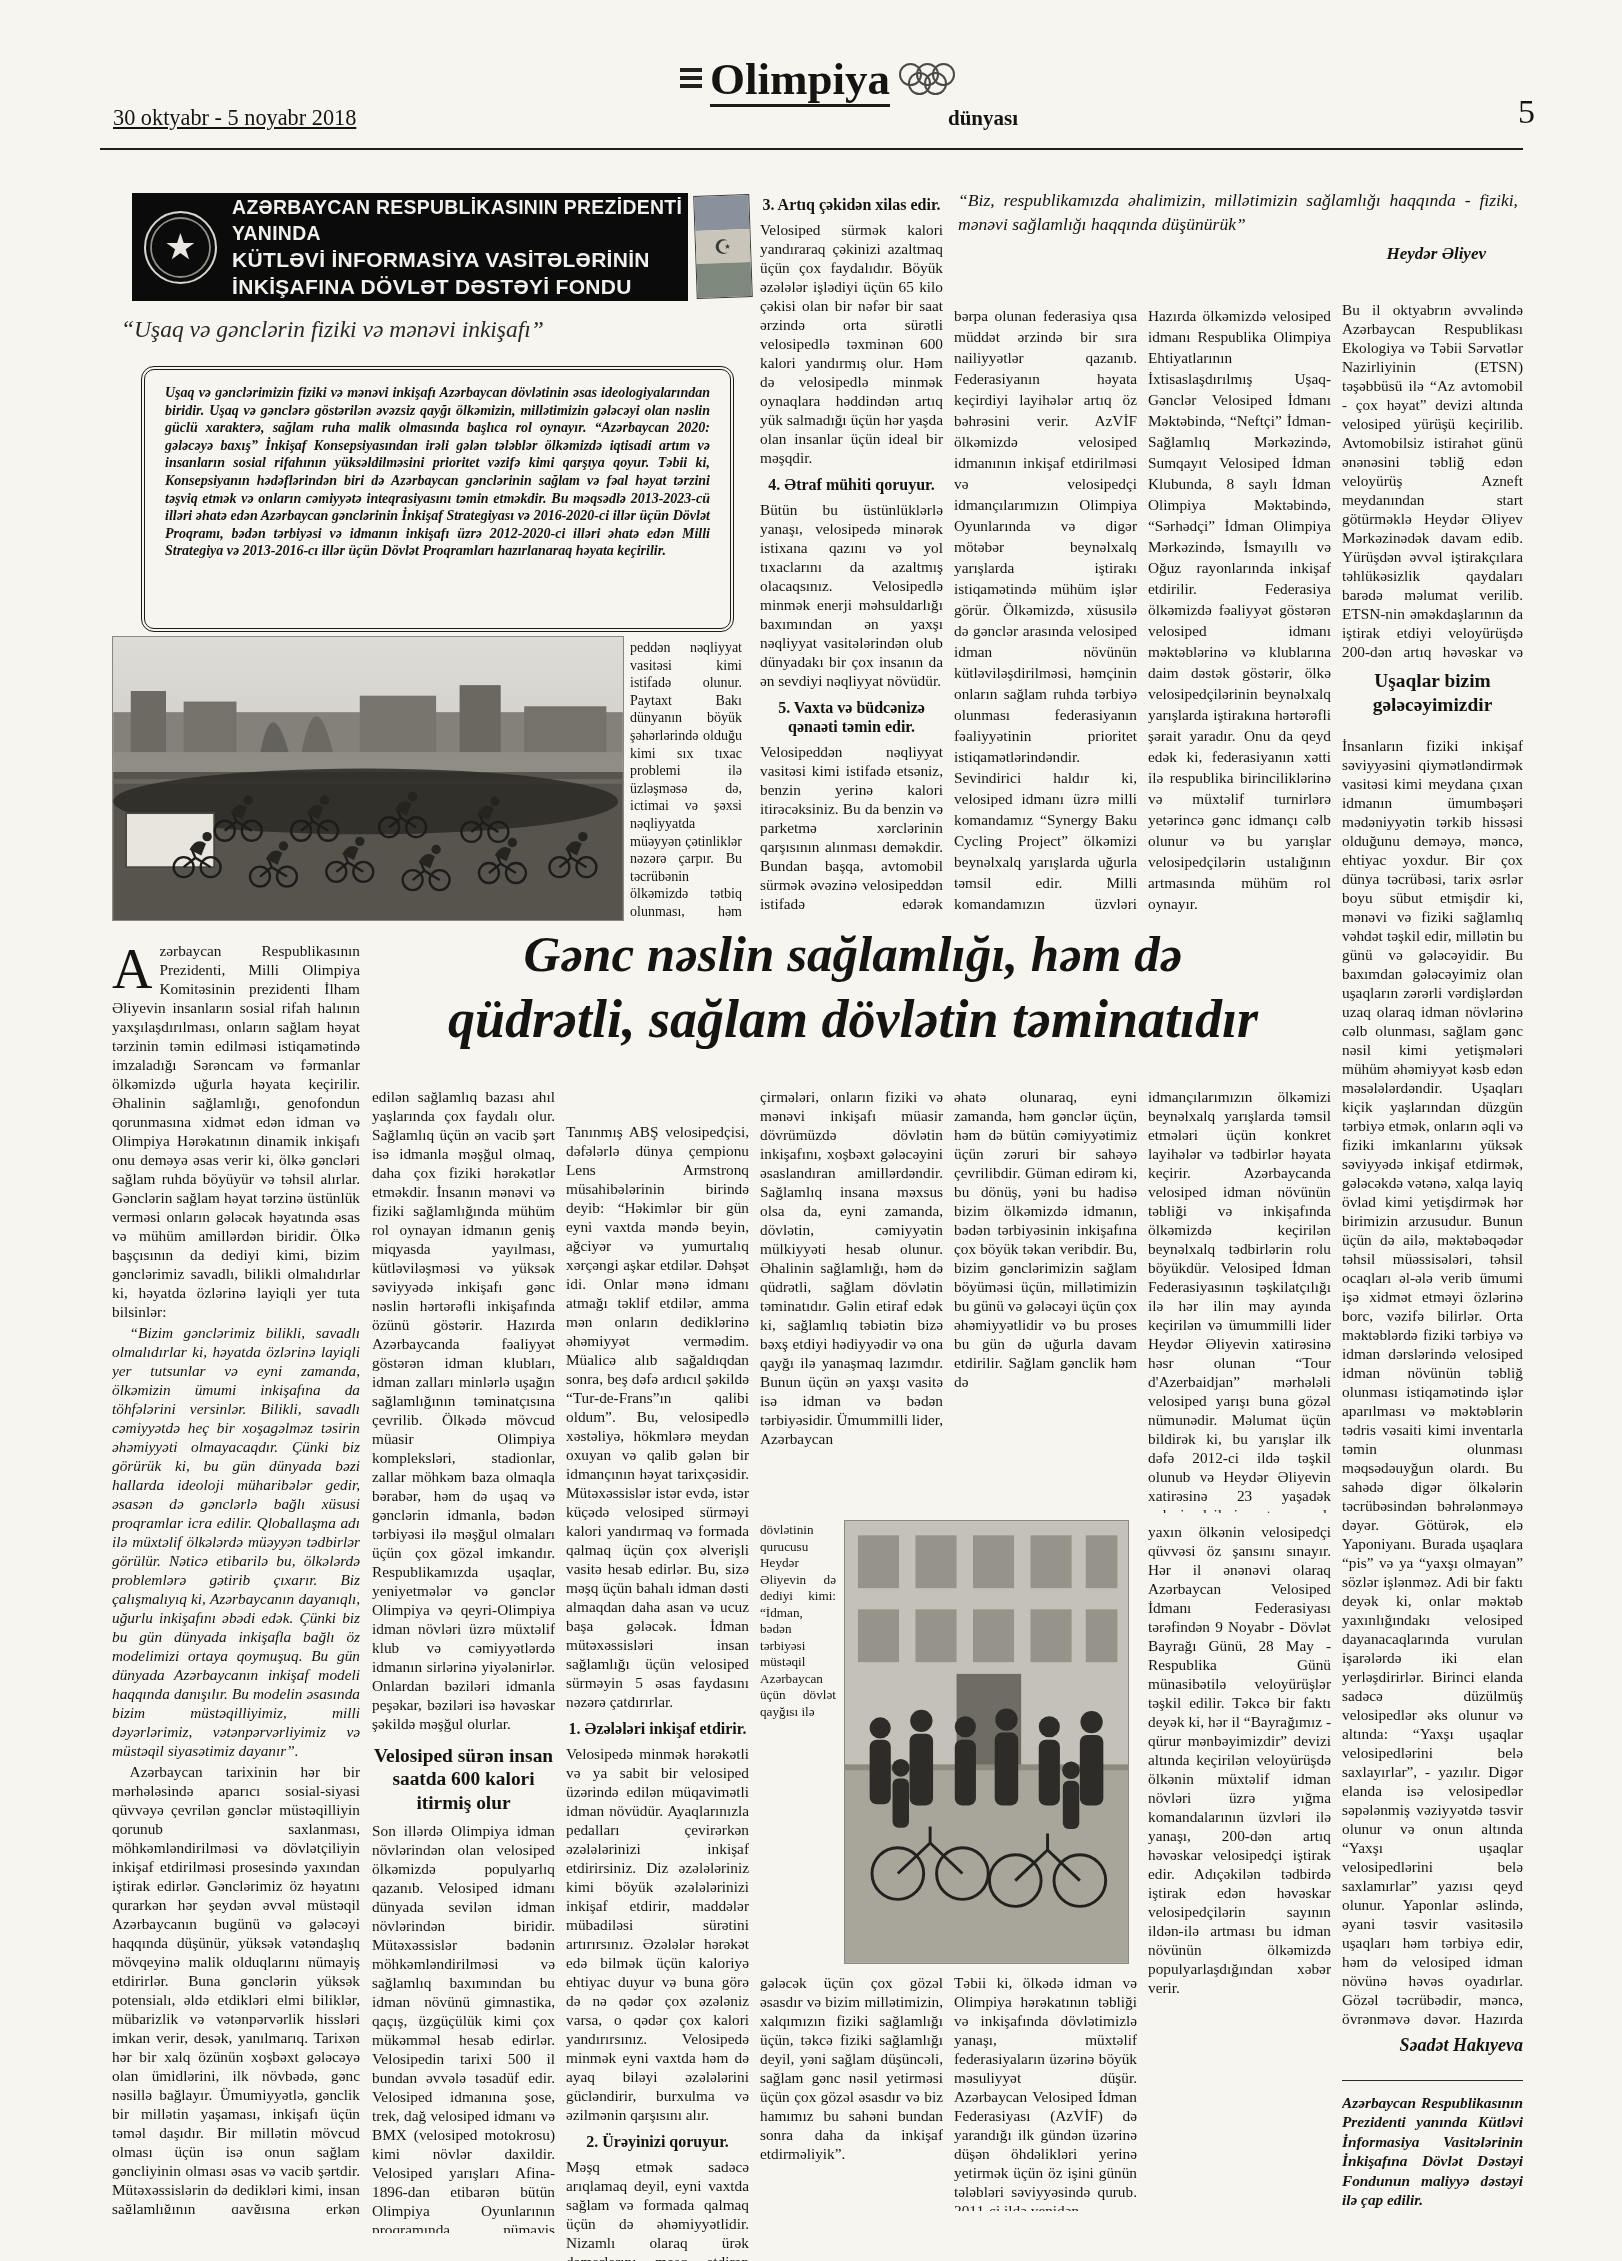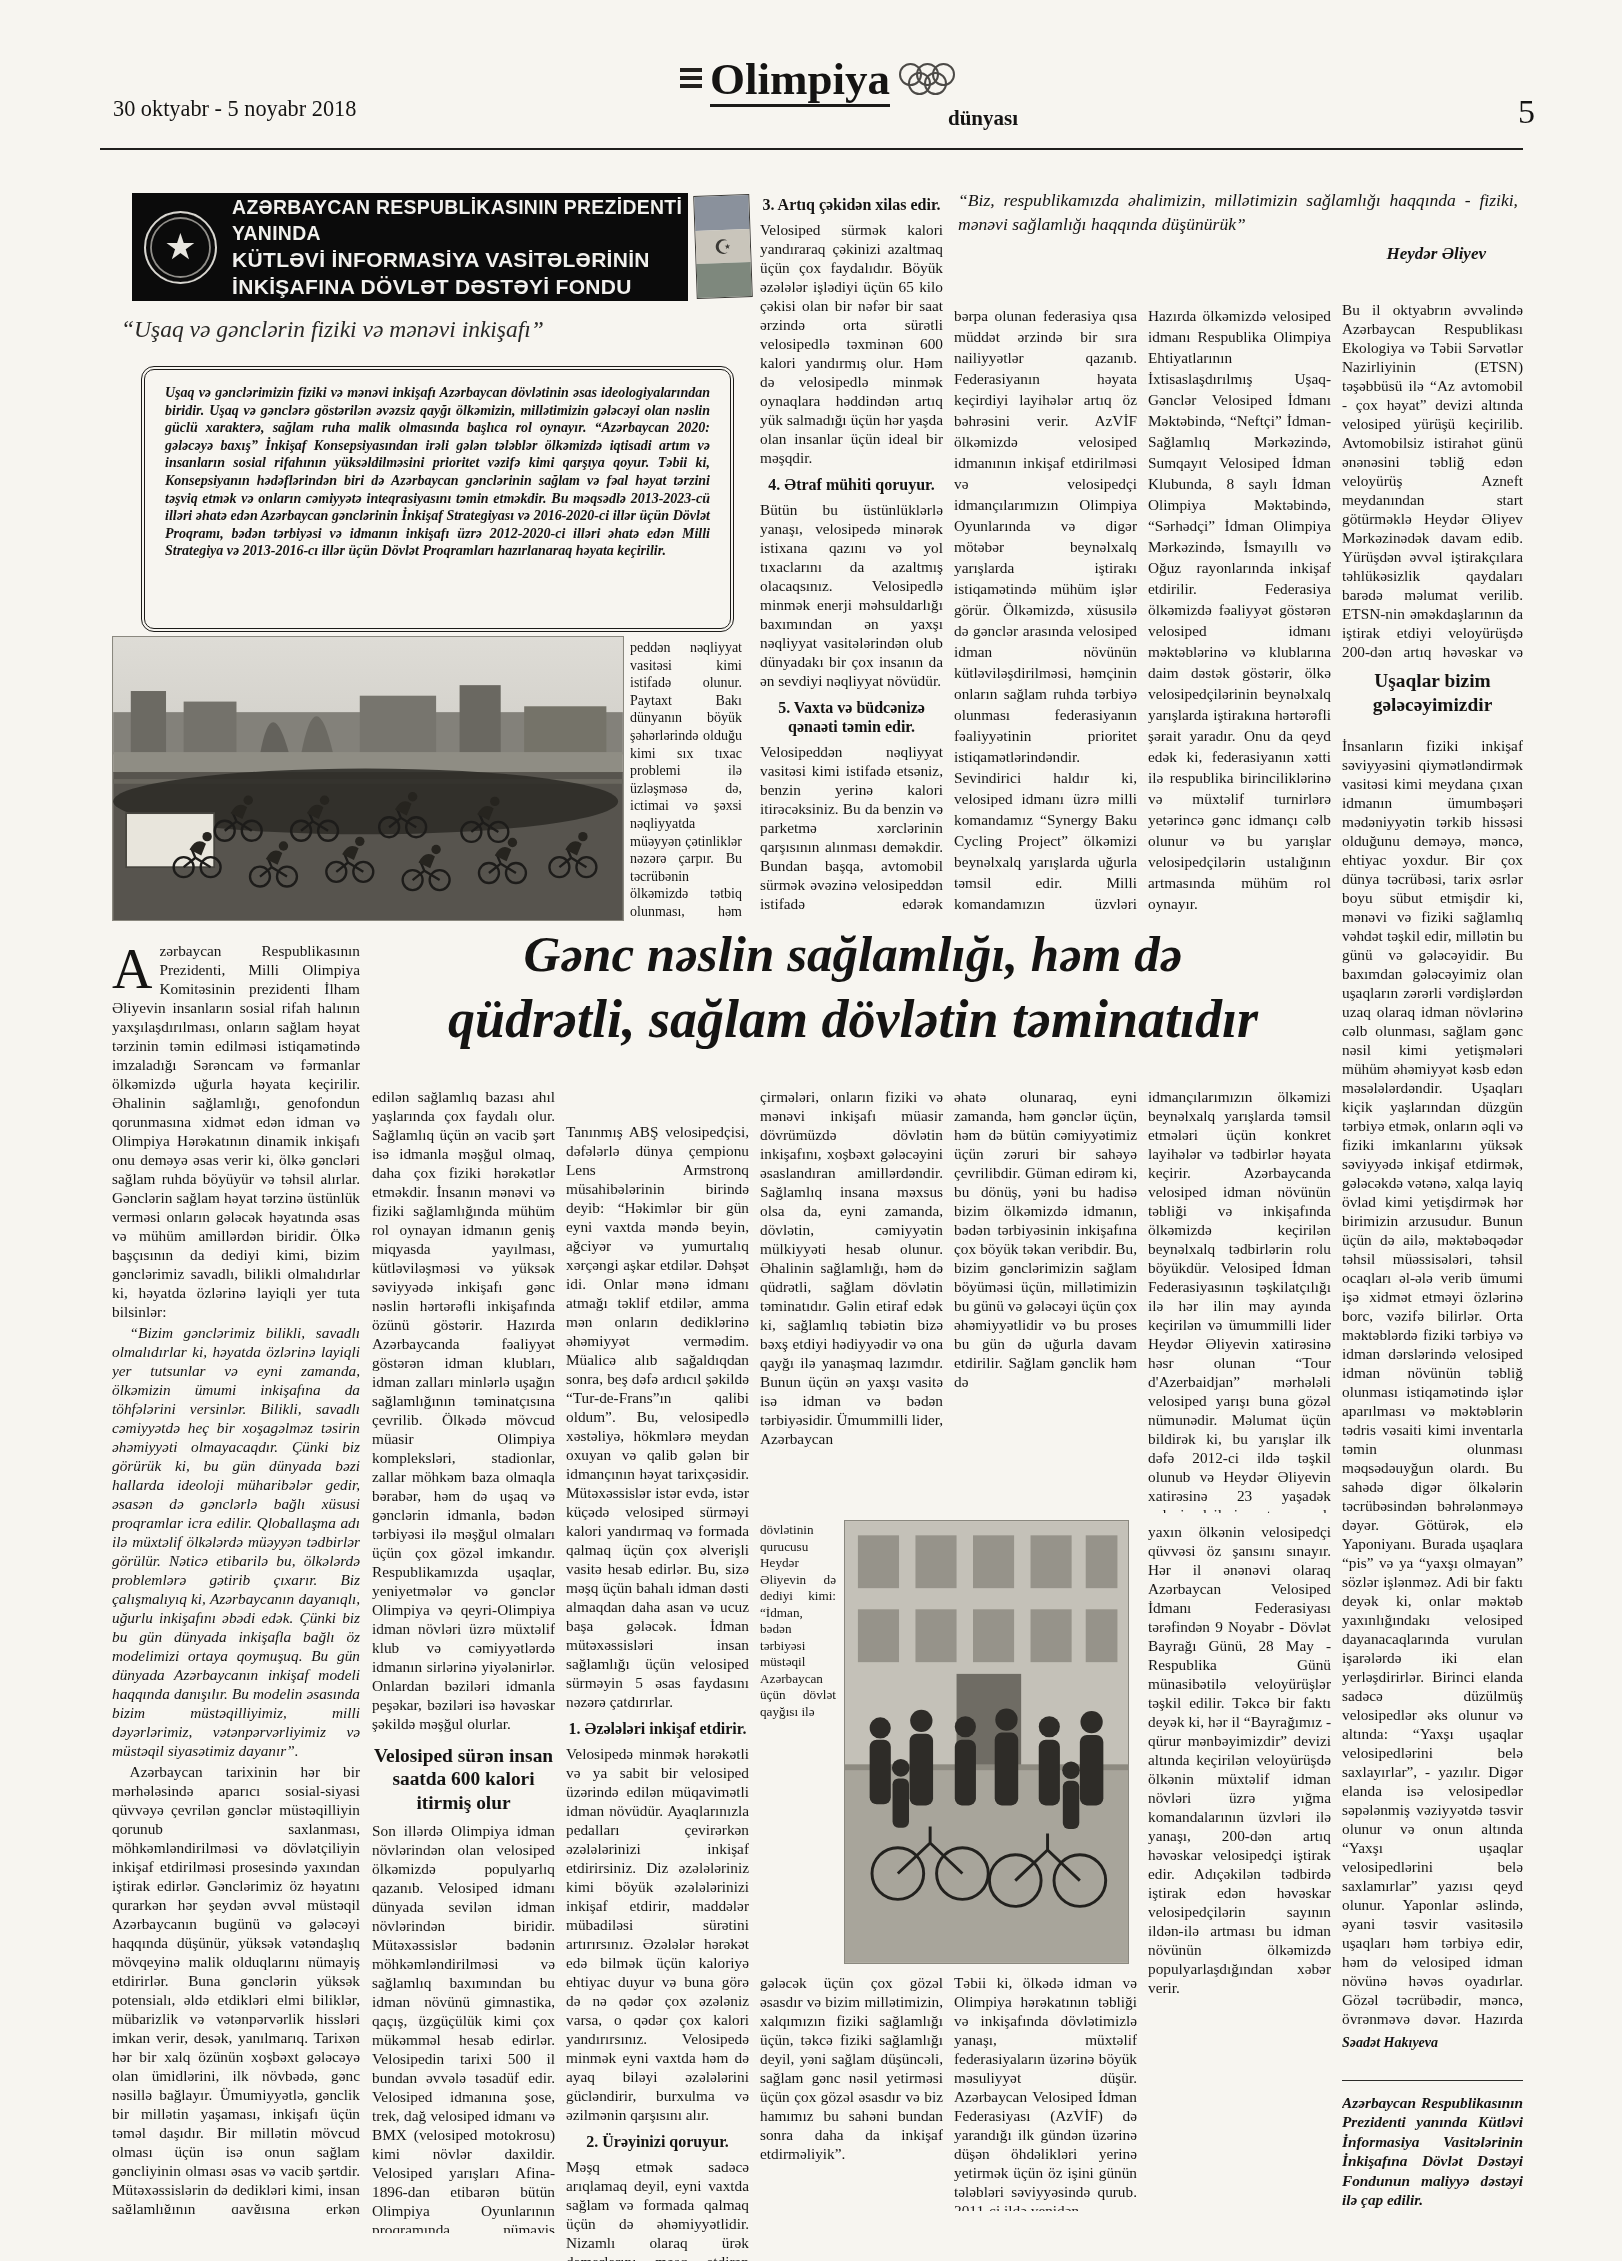--- a/index.html
+++ b/index.html
@@ -40,31 +40,31 @@
   .tagline{font-size:23.5px;font-style:italic;color:#2a2927;}
   .introbox{border:4.7px double #1c1b19;border-radius:13px;padding:14px 20px;box-sizing:border-box;
             font-size:14px;line-height:17.6px;font-weight:bold;font-style:italic;text-align:justify;}
   .photo{border:0.6px solid #8a887f;background:#cfccc4;}
   .headline{font-style:italic;font-weight:bold;text-align:center;}
   .hl1{font-size:51px;line-height:61px;}
   .hl2{font-size:54px;line-height:69px;}
   .quote{font-size:17.6px;line-height:23.5px;font-weight:normal;font-style:italic;text-align:justify;}
   .qauthor{font-size:17px;font-weight:bold;font-style:italic;text-align:right;padding-right:32px;margin-top:8.2px;}
   .dropcap{float:left;font-size:56px;line-height:47px;padding:4.7px 7px 0 0;}
-  .sig{font-size:14px;font-weight:bold;font-style:italic;text-align:left;}
+  .sig{font-size:18px;font-weight:bold;font-style:italic;text-align:right;}
   .credit{font-size:15.3px;line-height:19.4px;font-weight:bold;font-style:italic;text-align:justify;
           border-top:1.8px solid #2b2a28;padding-top:12px;}
 </style>
 </head>
 <body>
 
 <div class="page">
 
   <div class="rule" style="left:100px;top:148px;width:1423px;height:1.8px;"></div>
-  <div class="blk date" style="left:113px;top:96px;width:412px;height:32px;">30 oktyabr - 5 noyabr 2018</div>
+  <div class="blk date" style="left:113px;top:105px;width:412px;height:32px;text-decoration:underline;">30 oktyabr - 5 noyabr 2018</div>
   <div class="blk pageno" style="left:1482px;top:93px;width:53px;height:47px;text-align:right;">5</div>
 
   <div class="logo" style="left:663px;top:57px;width:376px;height:88px;">
     <span class="torch"></span>
     <span class="logotitle">Olimpiya</span>
     <span class="rings">
       <span class="ring" style="left:0;top:0;"></span>
       <span class="ring" style="left:16.5px;top:0;"></span>
       <span class="ring" style="left:33px;top:0;"></span>
       <span class="ring" style="left:8.2px;top:9.4px;"></span>

